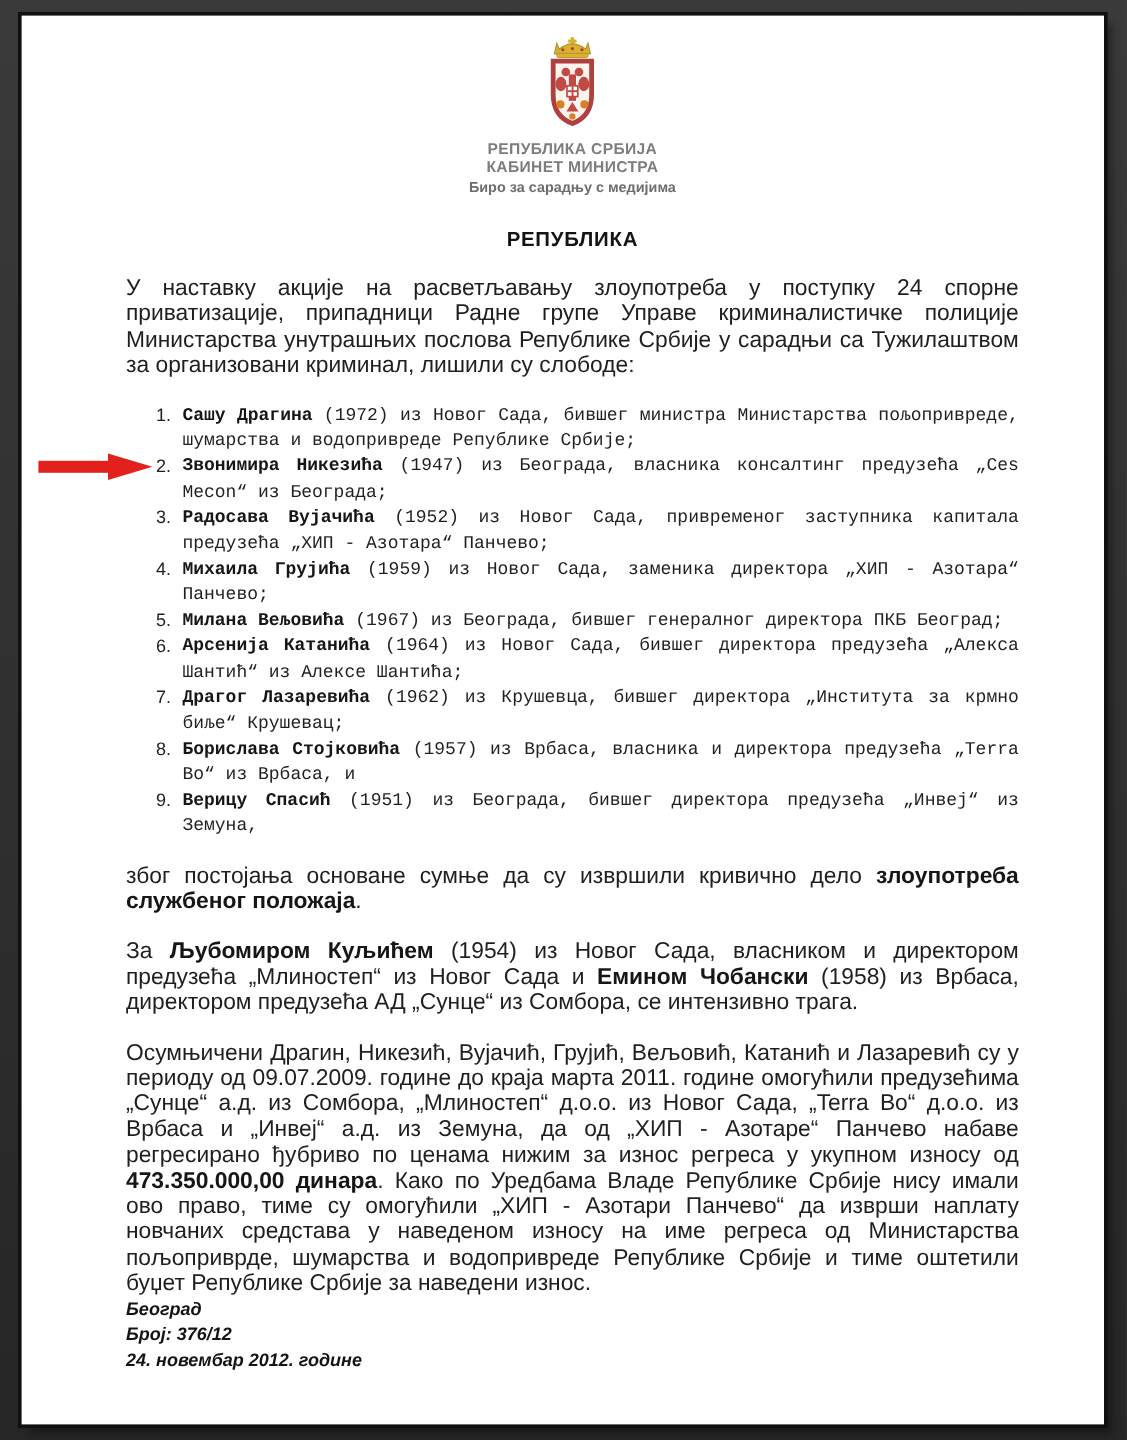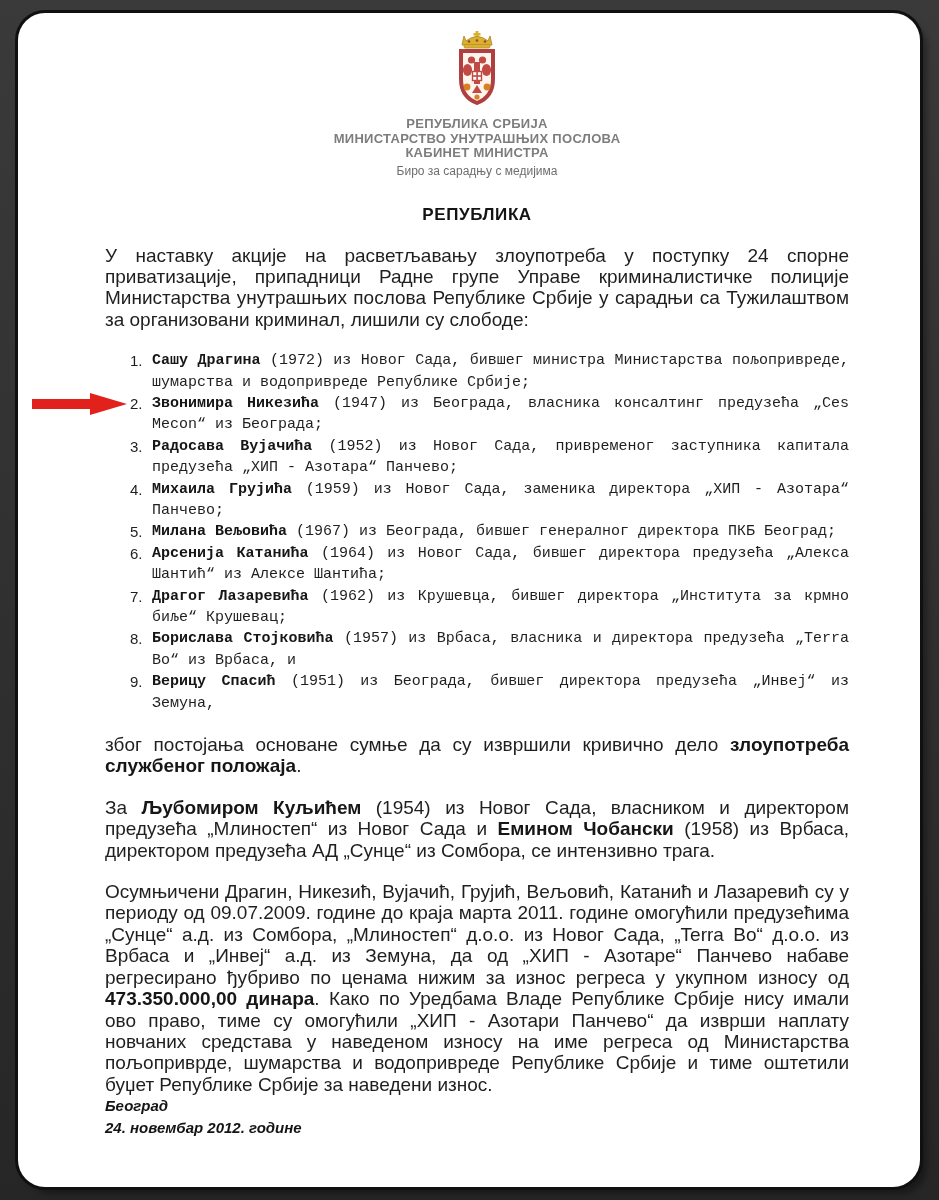--- a/index.html
+++ b/index.html
@@ -8,29 +8,29 @@
     background:#2e2e2e;
     font-family:"Liberation Sans", sans-serif;
     -webkit-font-smoothing:antialiased;
   }
   .frame{position:absolute;inset:0;background:linear-gradient(#3a3a3a, #262626);}
   .page{
     position:absolute;left:18px;top:13px;width:902px;height:1174px;
     background:#ffffff;box-sizing:border-box;
     padding:0 71px 0 87px;
     box-shadow:0 0 0 3px #101010, 7px 7px 6px rgba(0,0,0,0.35);
-    color:#1f1f1f;overflow:hidden;border-radius:27px;
+    color:#1f1f1f;overflow:hidden;
   }
   .crest{width:60px;margin:16px auto 4px;display:block;}
   .hline{
     text-align:center;font-weight:bold;font-size:13px;line-height:14.5px;
     color:#7d7d7d;letter-spacing:0.3px;
   }
   .bureau{
-    text-align:center;font-weight:normal;font-size:12px;line-height:14px;
+    text-align:center;font-weight:bold;font-size:12px;line-height:14px;
     color:#6e6e6e;margin-top:3px;
   }
   .title{
     text-align:center;font-size:17px;font-weight:bold;color:#141414;
     letter-spacing:0.6px;margin:27px 0 0 0;
   }
   .body-text{font-size:19px;line-height:21.4px;text-align:justify;margin:20px 0 0 0;}
   ol.detainees{
     list-style:none;margin:20px 0 0 0;padding:0 0 0 25px;
     font-size:15px;line-height:21.4px;
@@ -77,21 +77,20 @@
     <rect x="29.3" y="43" width="1.6" height="8" fill="#c14a44"></rect>
     <rect x="26" y="46.2" width="8" height="1.6" fill="#c14a44"></rect>
 
     <circle cx="20" cy="58" r="3.4" fill="#d98022"></circle>
     <circle cx="40" cy="58" r="3.4" fill="#d98022"></circle>
     <path d="M30,56 l5,8 -10,0 z" fill="#c14a44"></path>
     <circle cx="30" cy="68" r="2.6" fill="#d98022"></circle>
   </svg>
 
   <div class="hline">РЕПУБЛИКА СРБИЈА</div>
-  <div class="hline">МИНИСТАРСТВО УНУТРАШЊИХ ПОСЛОВА</div>
   <div class="hline">КАБИНЕТ МИНИСТРА</div>
   <div class="bureau">Биро за сарадњу с медијима</div>
 
   <div class="title">РЕПУБЛИКА</div>
 
   <p class="body-text">У наставку акције на расветљавању злоупотреба у поступку 24 спорне приватизације, припадници Радне групе Управе криминалистичке полиције Министарства унутрашњих послова Републике Србије у сарадњи са Тужилаштвом за организовани криминал, лишили су слободе:</p>
 
   <ol class="detainees">
     <li>
       <span class="num">1.</span>
@@ -136,16 +135,17 @@
   </ol>
 
   <p class="body-text"><span>због постојања основане сумње да су извршили кривично дело </span><b>злоупотреба службеног положаја</b><span>.</span></p>
 
   <p class="body-text"><span>За </span><b>Љубомиром Куљићем</b><span> (1954) из Новог Сада, власником и директором предузећа „Млиностеп“ из Новог Сада и </span><b>Емином Чобански</b><span> (1958) из Врбаса, директором предузећа АД „Сунце“ из Сомбора,  се интензивно трага.</span></p>
 
   <p class="body-text"><span>Осумњичени Драгин, Никезић, Вујачић, Грујић, Вељовић, Катанић и Лазаревић су у периоду од 09.07.2009. године до краја марта 2011. године омогућили предузећима „Сунце“ а.д. из Сомбора, „Млиностеп“ д.о.о. из Новог Сада, „Terra Bo“ д.о.о. из Врбаса и „Инвеј“ а.д. из Земуна, да од „ХИП - Азотаре“ Панчево набаве регресирано ђубриво по ценама нижим за износ регреса у укупном износу од </span><b>473.350.000,00 динара</b><span>. Како по Уредбама Владе Републике Србије нису имали ово право, тиме су омогућили „ХИП - Азотари Панчево“ да изврши наплату новчаних средстава у наведеном износу на име регреса од Министарства пољоприврде, шумарства и водопривреде Републике Србије и тиме оштетили буџет Републике Србије за наведени износ.</span></p>
 
   <div class="footer">
     <div>Београд</div>
+    <div>Број: 376/12</div>
     <div>24. новембар 2012. године</div>
   </div>
 
 </div>
 
 </body></html>

